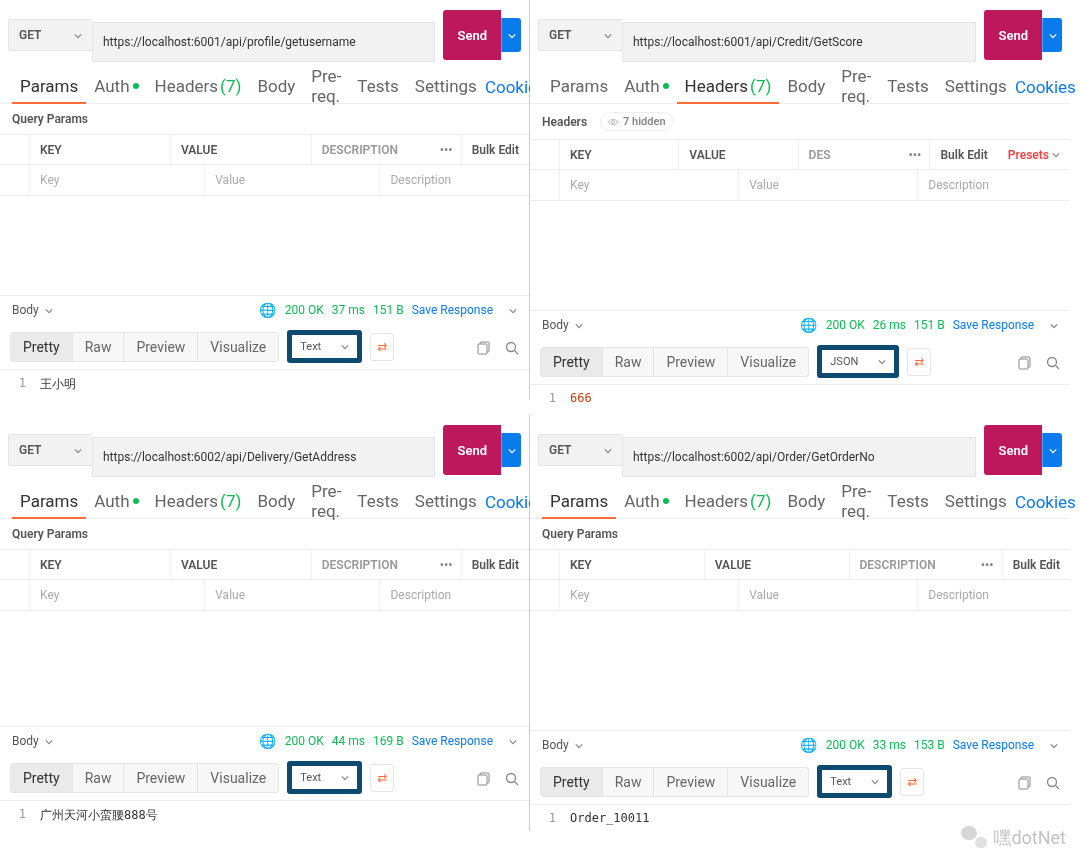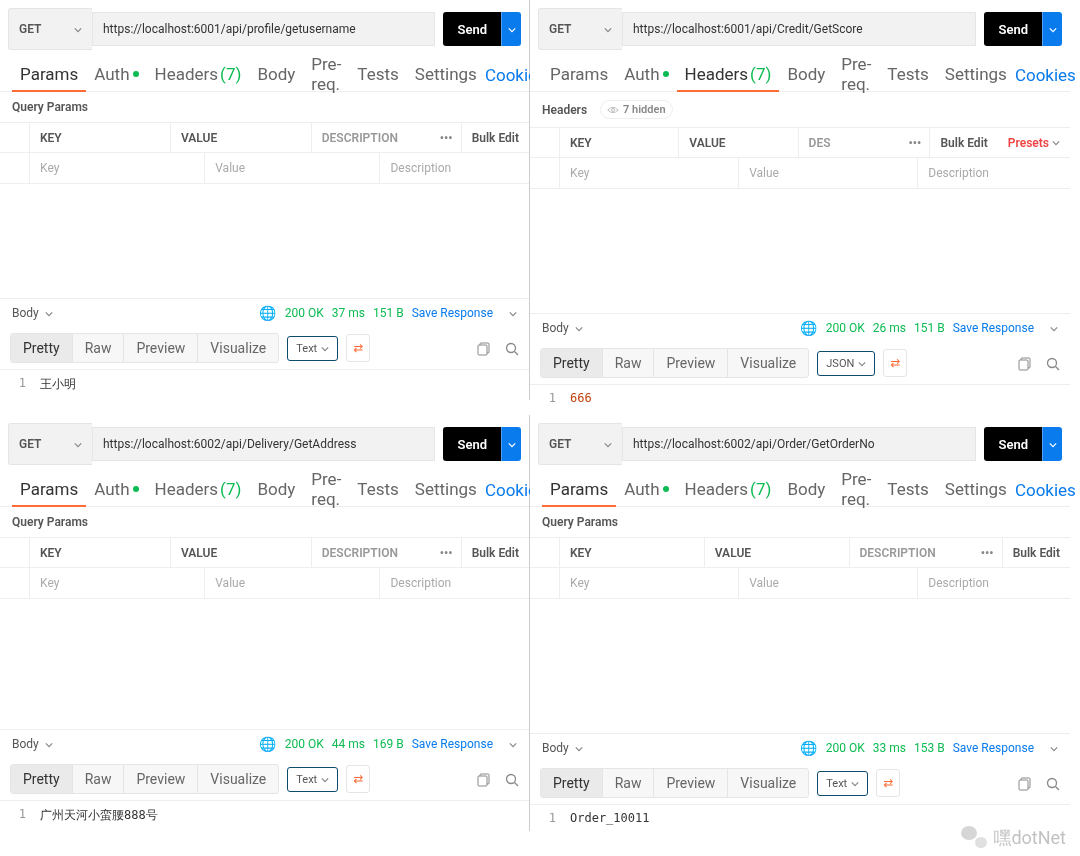--- a/index.html
+++ b/index.html
@@ -1,23 +1,23 @@
 <!DOCTYPE html>
 <html><head>
 <meta charset="utf-8">
 <style>
 * { box-sizing: border-box; margin: 0; padding: 0; font-family: -apple-system, BlinkMacSystemFont, "Segoe UI", Roboto, Arial, sans-serif; }
 body { background: #fff; width: 1080px; height: 856px; position: relative; }
 .grid { display: grid; grid-template-columns: 530px 540px; grid-template-rows: auto auto; gap: 0; }
 .panel { border-right: 1px solid #ccc; position: relative; background: #fff; display: flex; flex-direction: column; }
 .panel.right { border-right: none; }
 .url-bar { display: flex; align-items: center; padding: 8px; gap: 0; }
-.method-select { display: flex; align-items: center; justify-content: space-between; width: 84px; height: 42px; background: #f2f2f2; border: 1px solid #e5e5e5; border-right: none; border-radius: 3px 0 0 3px; padding: 0 10px; font-size: 12px; font-weight: 600; color: #555; cursor: pointer; }
-.url-input { flex: 1; height: 34px; border: 1px solid #e5e5e5; background: #f2f2f2; padding: 0 10px; font-size: 12px; color: #333; outline: none; }
-.send-btn { height: 34px; background: #000000; color: #fff; border: none; padding: 0 14px; font-size: 13px; font-weight: 600; margin-left: 8px; border-radius: 3px 0 0 3px; cursor: pointer; display: flex; align-items: center; }
+.method-select { display: flex; align-items: center; justify-content: space-between; width: 84px; height: 32px; background: #f2f2f2; border: 1px solid #e5e5e5; border-right: none; border-radius: 3px 0 0 3px; padding: 0 10px; font-size: 12px; font-weight: 600; color: #555; cursor: pointer; }
+.url-input { flex: 1; height: 40px; border: 1px solid #e5e5e5; background: #f2f2f2; padding: 0 10px; font-size: 12px; color: #333; outline: none; margin-top: 14px; }
+.send-btn { height: 50px; background: #be185d; color: #fff; border: none; padding: 0 14px; font-size: 13px; font-weight: 600; margin-left: 8px; border-radius: 3px 0 0 3px; cursor: pointer; display: flex; align-items: center; }
 .send-caret { width: 20px; height: 34px; background: #097bed; border-left: 1px solid rgba(255,255,255,0.3); display: flex; align-items: center; justify-content: center; border-radius: 0 3px 3px 0; cursor: pointer; }
 .tabs { display: flex; align-items: center; padding: 0 12px; border-bottom: 1px solid #eee; font-size: 17px; height: 34px; }
 .tab { padding: 0 8px; color: #666; cursor: pointer; height: 34px; display: flex; align-items: center; border-bottom: 2px solid transparent; }
 .tab.active { color: #333; border-bottom: 2px solid #ff6c37; }
 .tab-dot { display: inline-block; width: 6px; height: 6px; background: #0cbb52; border-radius: 50%; margin-left: 3px; }
 .tab-count { color: #0cbb52; margin-left: 2px; }
 .tabs-right { margin-left: auto; color: #097bed; cursor: pointer; }
 .section-label { font-size: 12px; color: #555; padding: 8px 12px; font-weight: 600;}
 .hidden-badge { display: inline-flex; align-items: center; margin-left: 10px; color: #888; font-size: 11px; padding: 2px 6px; border: 1px solid #eee; border-radius: 10px; gap: 4px;}
 .table { border-top: 1px solid #eee; border-bottom: 1px solid #eee; font-size: 12px; }
@@ -39,21 +39,21 @@
 .globe-icon { color: #ff6c37; font-size: 14px; }
 .stat-ok { color: #0cbb52; }
 .stat-ms { color: #0cbb52; }
 .stat-b { color: #0cbb52; }
 .save-resp { color: #097bed; cursor: pointer; display: flex; align-items: center; gap: 16px;}
 .view-bar { display: flex; align-items: center; padding: 6px 10px; gap: 0; border-bottom: 1px solid #eee;}
 .view-group { display: inline-flex; border: 1px solid #e5e5e5; border-radius: 3px; overflow: hidden; background: #f7f7f7;}
 .vbtn { padding: 6px 12px; font-size: 14px; color: #666; cursor: pointer; border-right: 1px solid #e5e5e5;}
 .vbtn:last-child { border-right: none; }
 .vbtn.active { background: #eaeaea; color: #333; }
-.fmt-select { margin-left: 8px; border: 1px solid #0c4a6e; border-radius: 3px; padding: 5px 8px; font-size: 11px; color: #555; cursor: pointer; display: flex; align-items: center; gap: 4px; background: #fff;}
+.fmt-select { margin-left: 8px; border: 5px solid #0c4a6e; border-radius: 3px; padding: 5px 8px; font-size: 11px; color: #555; cursor: pointer; display: flex; align-items: center; gap: 20px; background: #fff;}
 .wrap-icon { margin-left: 8px; padding: 6px; border: 1px solid #e5e5e5; border-radius: 3px; color: #ff6c37; cursor: pointer; font-size: 12px;}
 .view-right { margin-left: auto; display: flex; gap: 14px; }
 .icon-btn { color: #888; cursor: pointer; font-size: 14px; }
 .code-body { padding: 6px 12px; font-size: 12px; min-height: 30px; }
 .code-line { display: flex; gap: 14px; }
 .line-no { color: #999; font-family: monospace; width: 14px; text-align: right;}
 .code-text { font-family: monospace; color: #333; }
 .code-text.json { color: #c2410c; }
 .caret-svg { width: 8px; height: 8px; }
 .caret-white svg polyline { stroke: #fff; }

